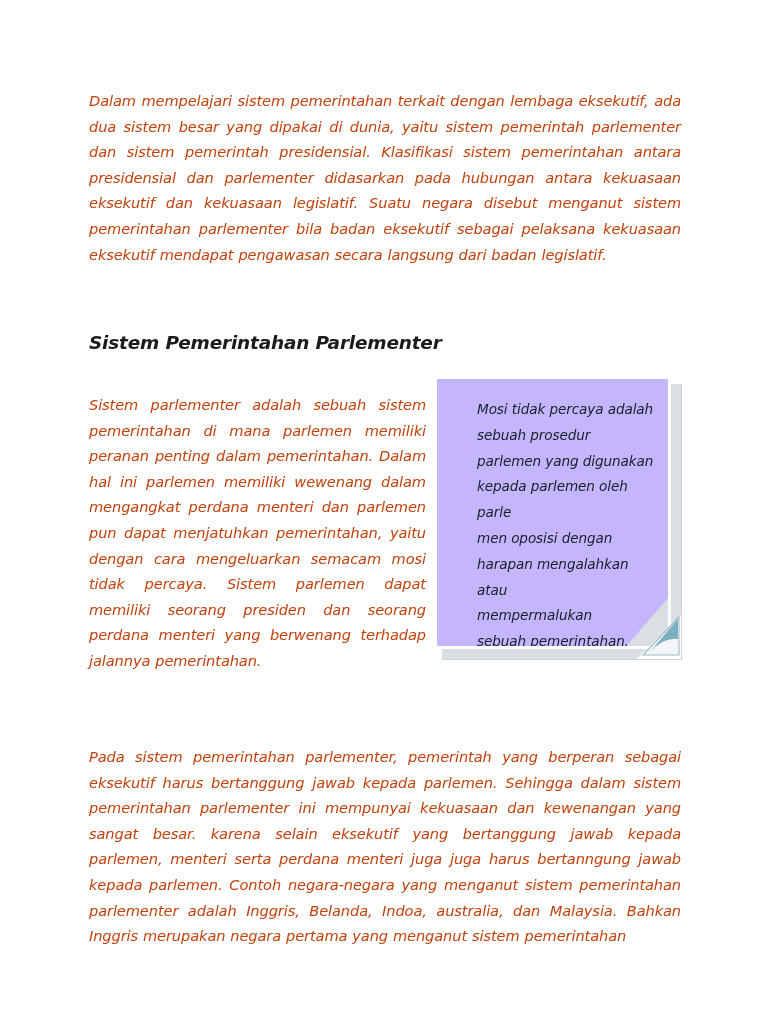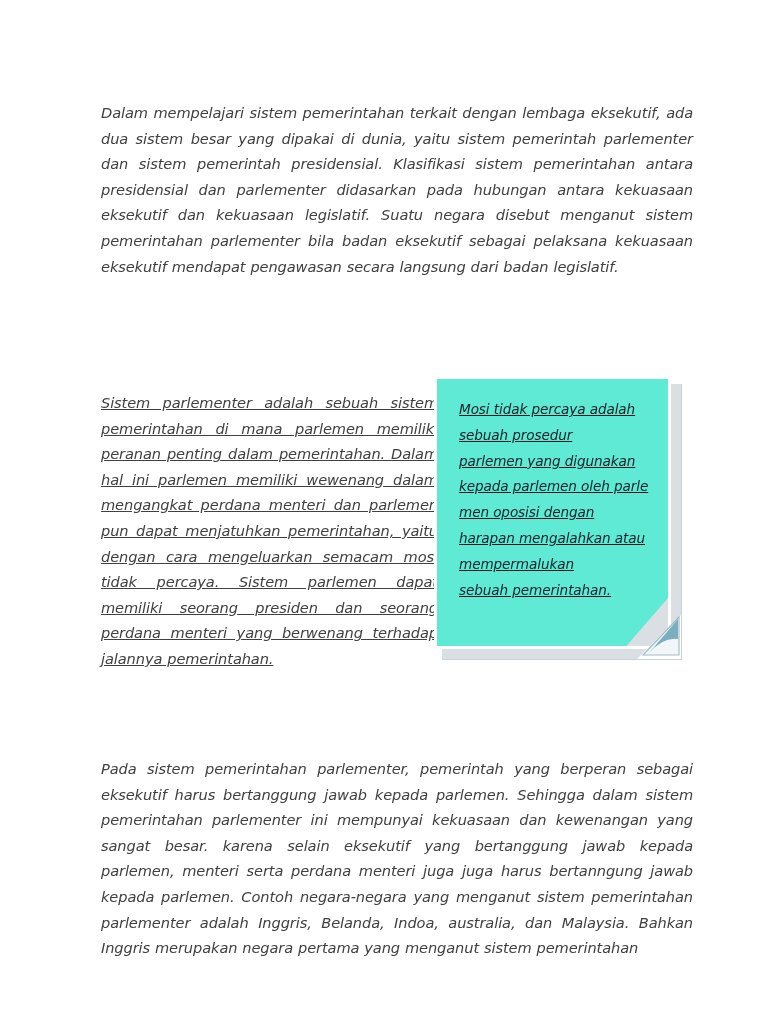--- a/index.html
+++ b/index.html
@@ -25,23 +25,23 @@
   }
 
   
   .para {
     font-family: "DejaVu Sans", sans-serif;
     font-style: italic;
     font-size: 14.6px;
     line-height: 25.6px;
     text-align: justify;
     text-justify: inter-word;
-    color: #404040;
+    color: #c2410c;
     letter-spacing: -0.1px;
-    margin: 12px;
+    margin: 0;
     word-spacing: 0.4px;
   }
 
   
   #intro-paragraph {
     position: absolute;
     left: 89px;
     top: 88px;
     width: 592px;
   }
@@ -59,23 +59,22 @@
     line-height: 26px;
     letter-spacing: -0.2px;
     color: #1c1c1c;
     margin: 0;
   }
 
   
   #parlementer-paragraph {
     position: absolute;
     left: 89px;
-    top: 378px;
+    top: 392px;
     width: 337px;
-    text-decoration: underline;
   }
 
   
   #callout-box {
     position: absolute;
     left: 437px;
     top: 379px;
     width: 244px;
     height: 280px;
   }
@@ -88,25 +87,24 @@
     background: #d9dfe2;
     border-right: 1px solid #c9d2d6;
     border-bottom: 1px solid #c9d2d6;
   }
   .callout-body {
     position: absolute;
     left: 0px;
     top: 0px;
     width: 231px;
     height: 267px;
-    background: #5eead4;
+    background: #c4b5fd;
     box-sizing: border-box;
-    padding: 18px 10px 10px 22px;
+    padding: 18px 10px 10px 40px;
     clip-path: polygon(0 0, 100% 0, 100% 82%, 82% 100%, 0 100%);
-    text-decoration: underline;
   }
   .callout-outline {
     position: absolute;
     left: -3px;
     top: -3px;
     width: 237px;
     height: 273px;
     border: 3px solid #ffffff;
     box-sizing: border-box;
     pointer-events: none;
@@ -139,20 +137,21 @@
     width: 592px;
   }
 </style>
 </head>
 <body>
 
 <div class="page">
 
   <p class="para" id="intro-paragraph">Dalam mempelajari sistem pemerintahan terkait dengan lembaga eksekutif, ada dua sistem besar yang dipakai di dunia, yaitu sistem pemerintah parlementer dan sistem pemerintah presidensial. Klasifikasi sistem pemerintahan antara presidensial dan parlementer didasarkan pada hubungan antara kekuasaan eksekutif dan kekuasaan legislatif. Suatu negara disebut menganut sistem pemerintahan parlementer bila badan eksekutif sebagai pelaksana kekuasaan eksekutif mendapat pengawasan secara langsung dari badan legislatif.</p>
 
+  <h2 id="section-heading">Sistem Pemerintahan Parlementer</h2>
 
   <p class="para" id="parlementer-paragraph">Sistem parlementer adalah sebuah sistem pemerintahan di mana parlemen memiliki peranan penting dalam pemerintahan. Dalam hal ini parlemen memiliki wewenang dalam mengangkat perdana menteri dan parlemen pun dapat menjatuhkan pemerintahan, yaitu dengan cara mengeluarkan semacam mosi tidak percaya. Sistem parlemen dapat memiliki seorang presiden dan seorang perdana menteri yang berwenang terhadap jalannya pemerintahan.</p>
 
   <div id="callout-box">
     <div class="callout-shadow"></div>
     <div class="callout-body">
       <p class="callout-text">Mosi tidak percaya adalah
 sebuah prosedur
 parlemen yang digunakan
 kepada parlemen oleh parle

